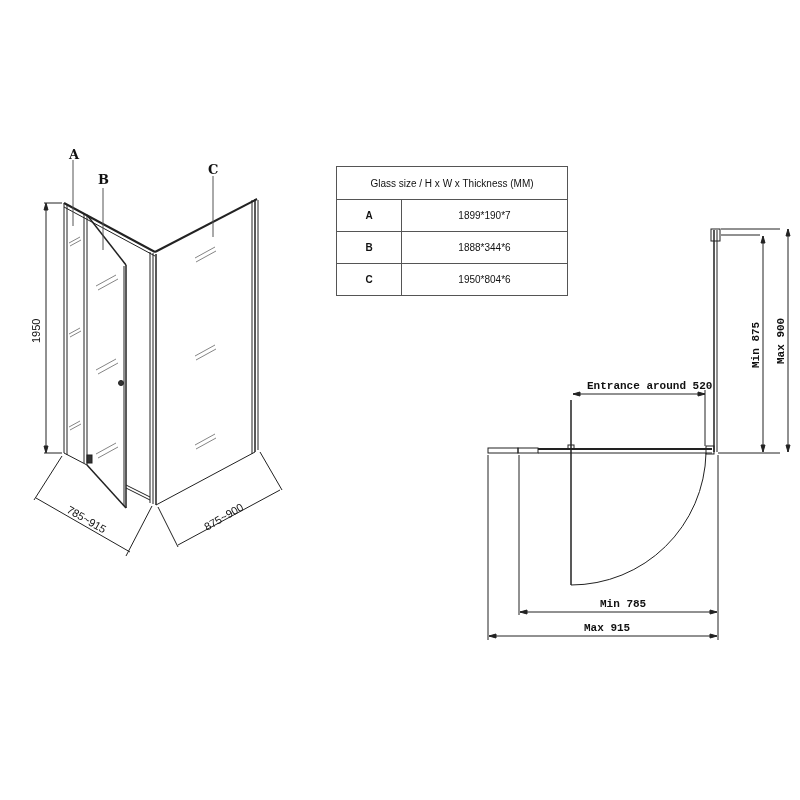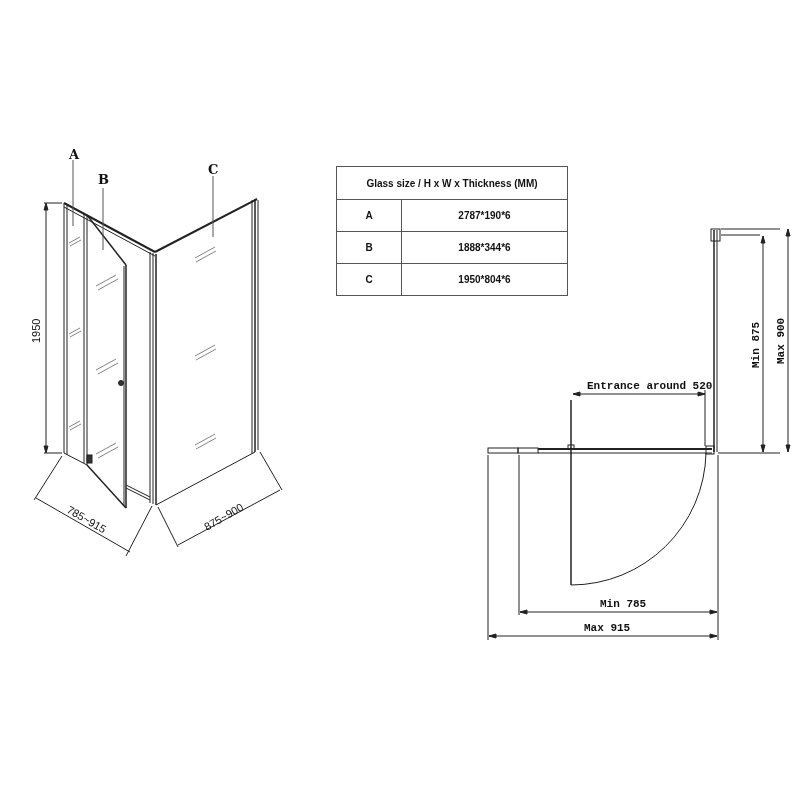--- a/index.html
+++ b/index.html
@@ -5,21 +5,21 @@
   html, body { margin: 0; padding: 0; background: #ffffff; }
   body { width: 800px; height: 800px; position: relative; overflow: hidden;
          font-family: "Liberation Sans", sans-serif; color: #111; }
   svg.drawing { position: absolute; left: 0; top: 0; width: 800px; height: 800px; }
   .lbl { font-family: "DejaVu Serif", serif; font-weight: bold; font-size: 13px; fill: #111; }
   .dim { font-family: "Liberation Sans", sans-serif; font-size: 11px; fill: #111; }
   .mono { font-family: "Liberation Mono", monospace; font-weight: bold; font-size: 11px; fill: #111; }
   .glass-table { position: absolute; left: 336px; top: 166px; width: 232px;
                  border-collapse: collapse; font-size: 10px; }
   .glass-table td, .glass-table th { border: 1px solid #555; height: 31px; text-align: center;
-                 font-weight: bold; padding: 0; }
+                 font-weight: normal; padding: 0; }
   .glass-table th { height: 32px; font-size: 10px; }
   .glass-table td.key { width: 64px; font-weight: bold; }
 </style>
 </head>
 <body>
 
 <svg class="drawing" viewBox="0 0 800 800">
 
   <g stroke="#222" fill="none" stroke-width="1">
 
@@ -149,21 +149,21 @@
   <text class="mono" x="584" y="631">Max 915</text>
 </svg>
 
 <table class="glass-table">
   <tbody>
       <tr>
     <th colspan="2">Glass size / H x W x Thickness (MM)</th>
   </tr>
   <tr>
     <td class="key">A</td>
-    <td>2787*190*6</td>
+    <td>1899*190*7</td>
   </tr>
   <tr>
     <td class="key">B</td>
     <td>1888*344*6</td>
   </tr>
   <tr>
     <td class="key">C</td>
     <td>1950*804*6</td>
   </tr>
 </tbody>

